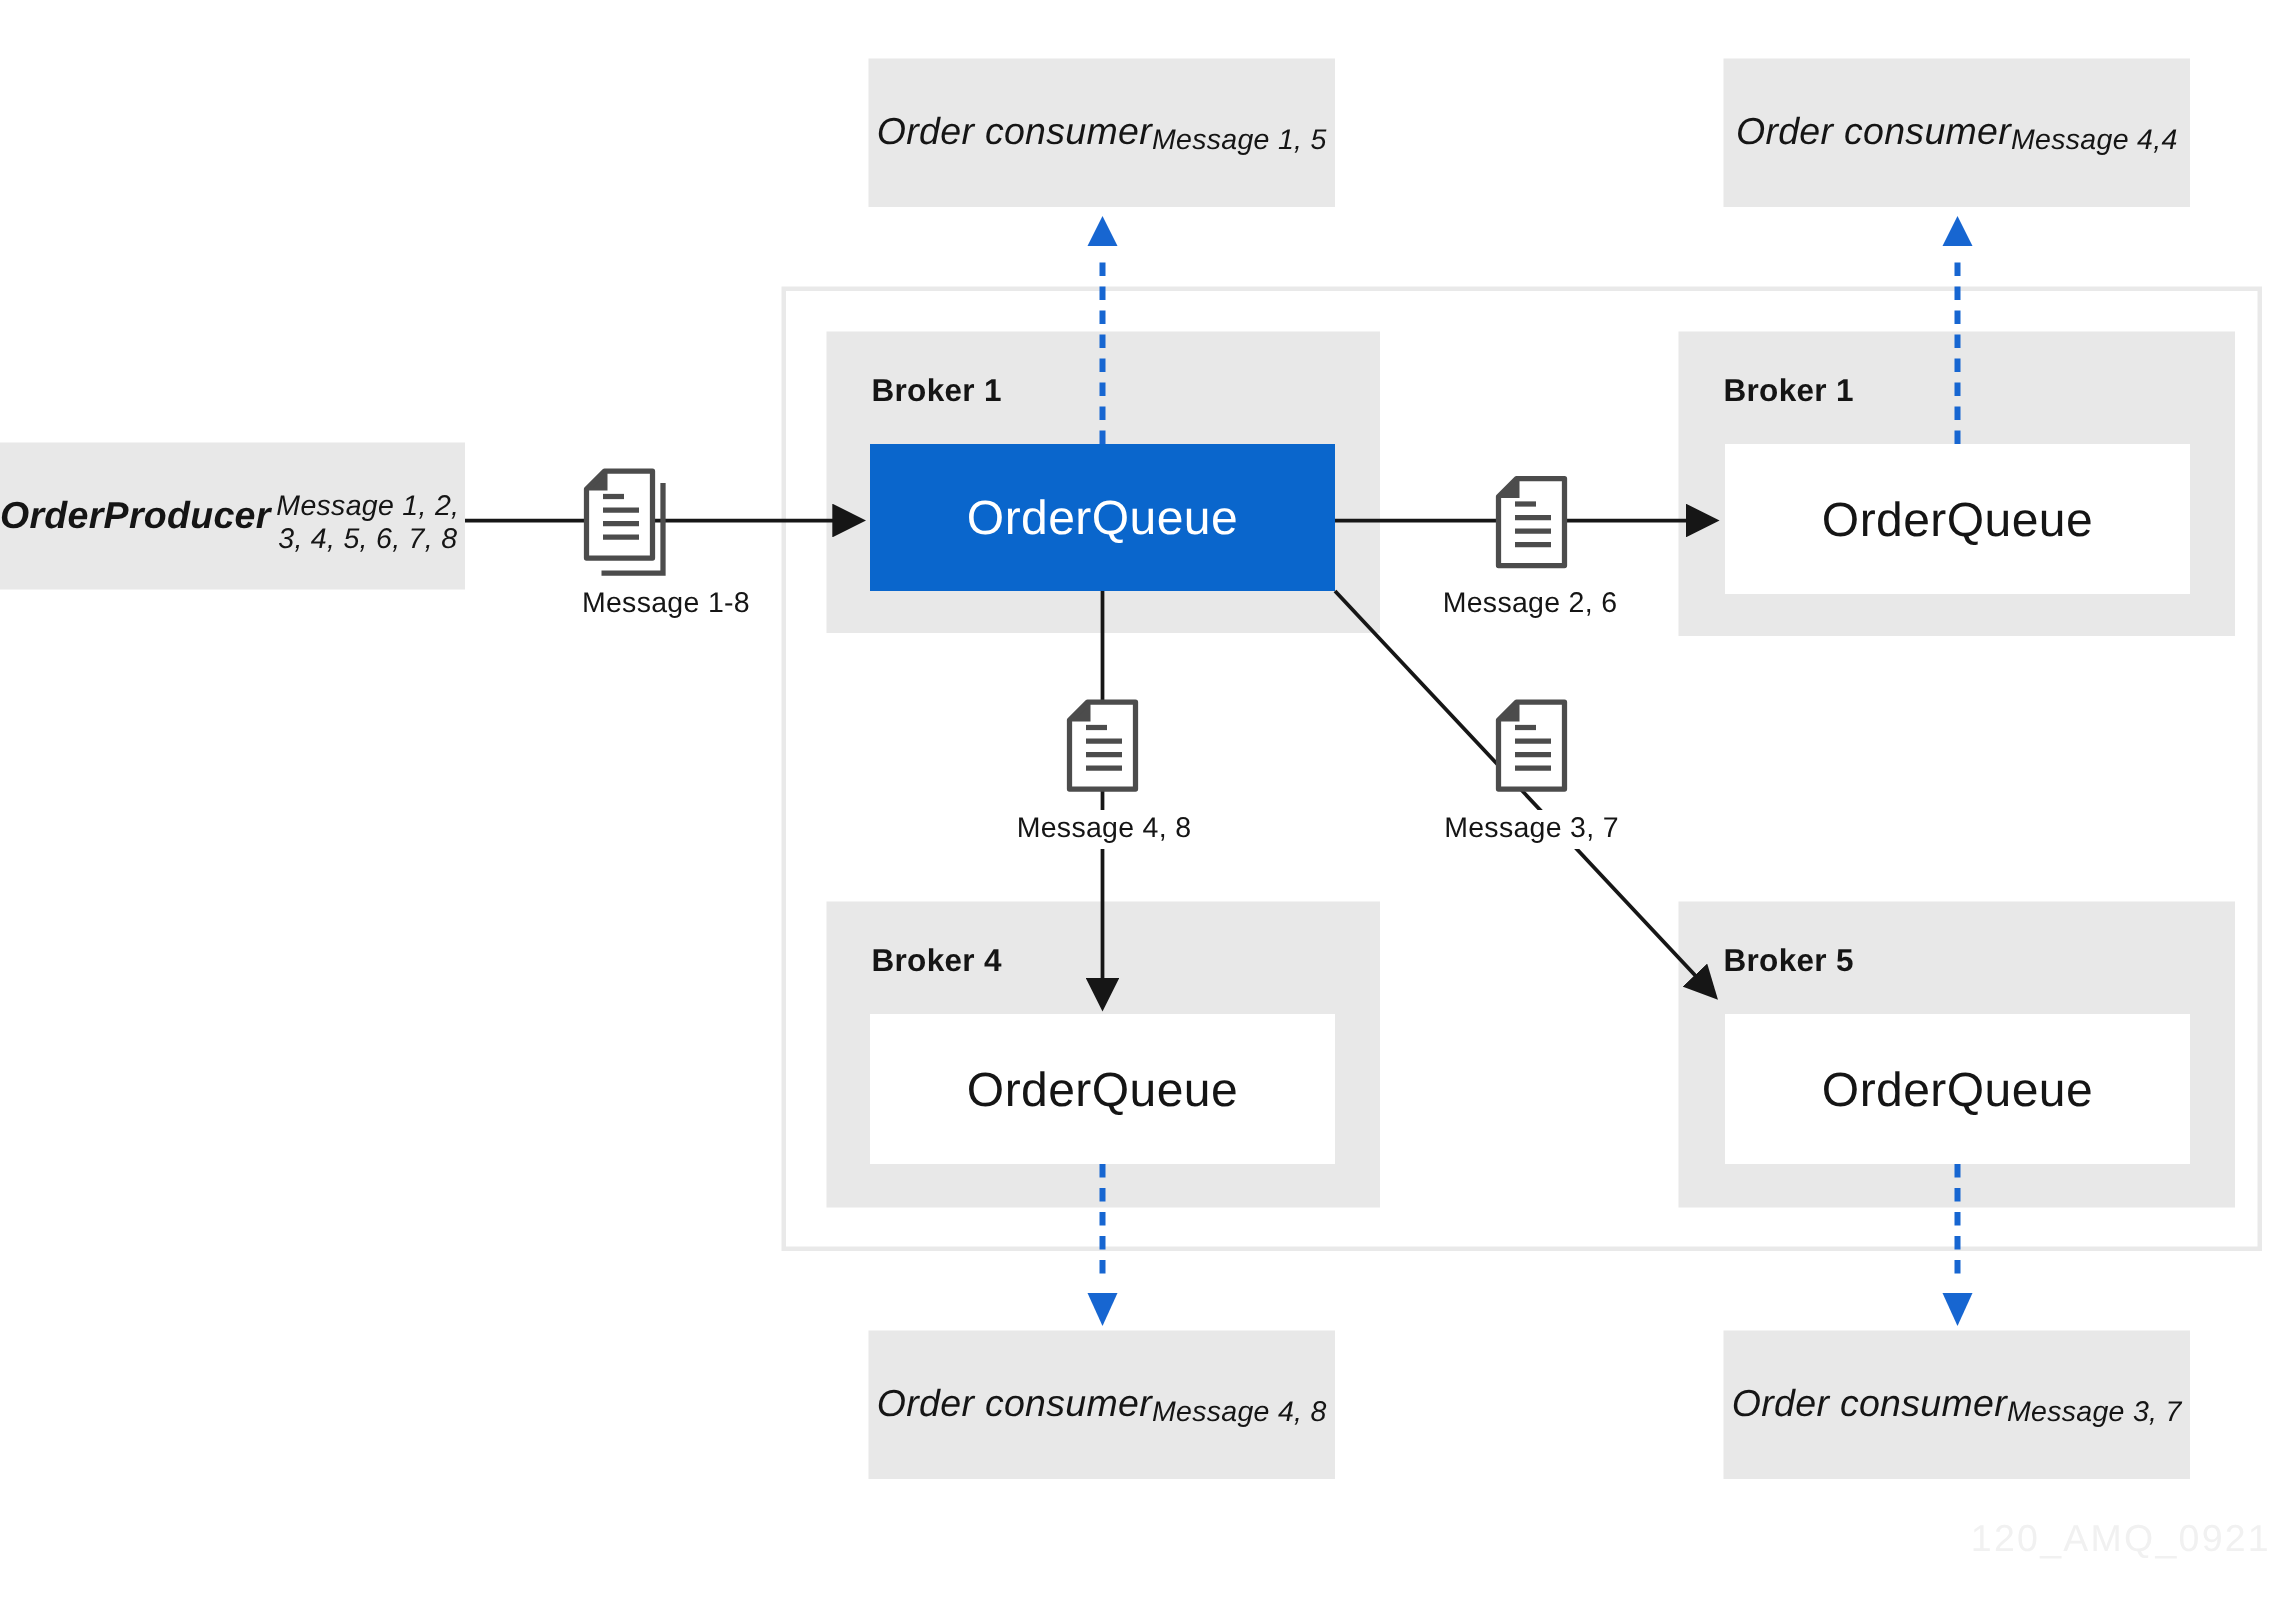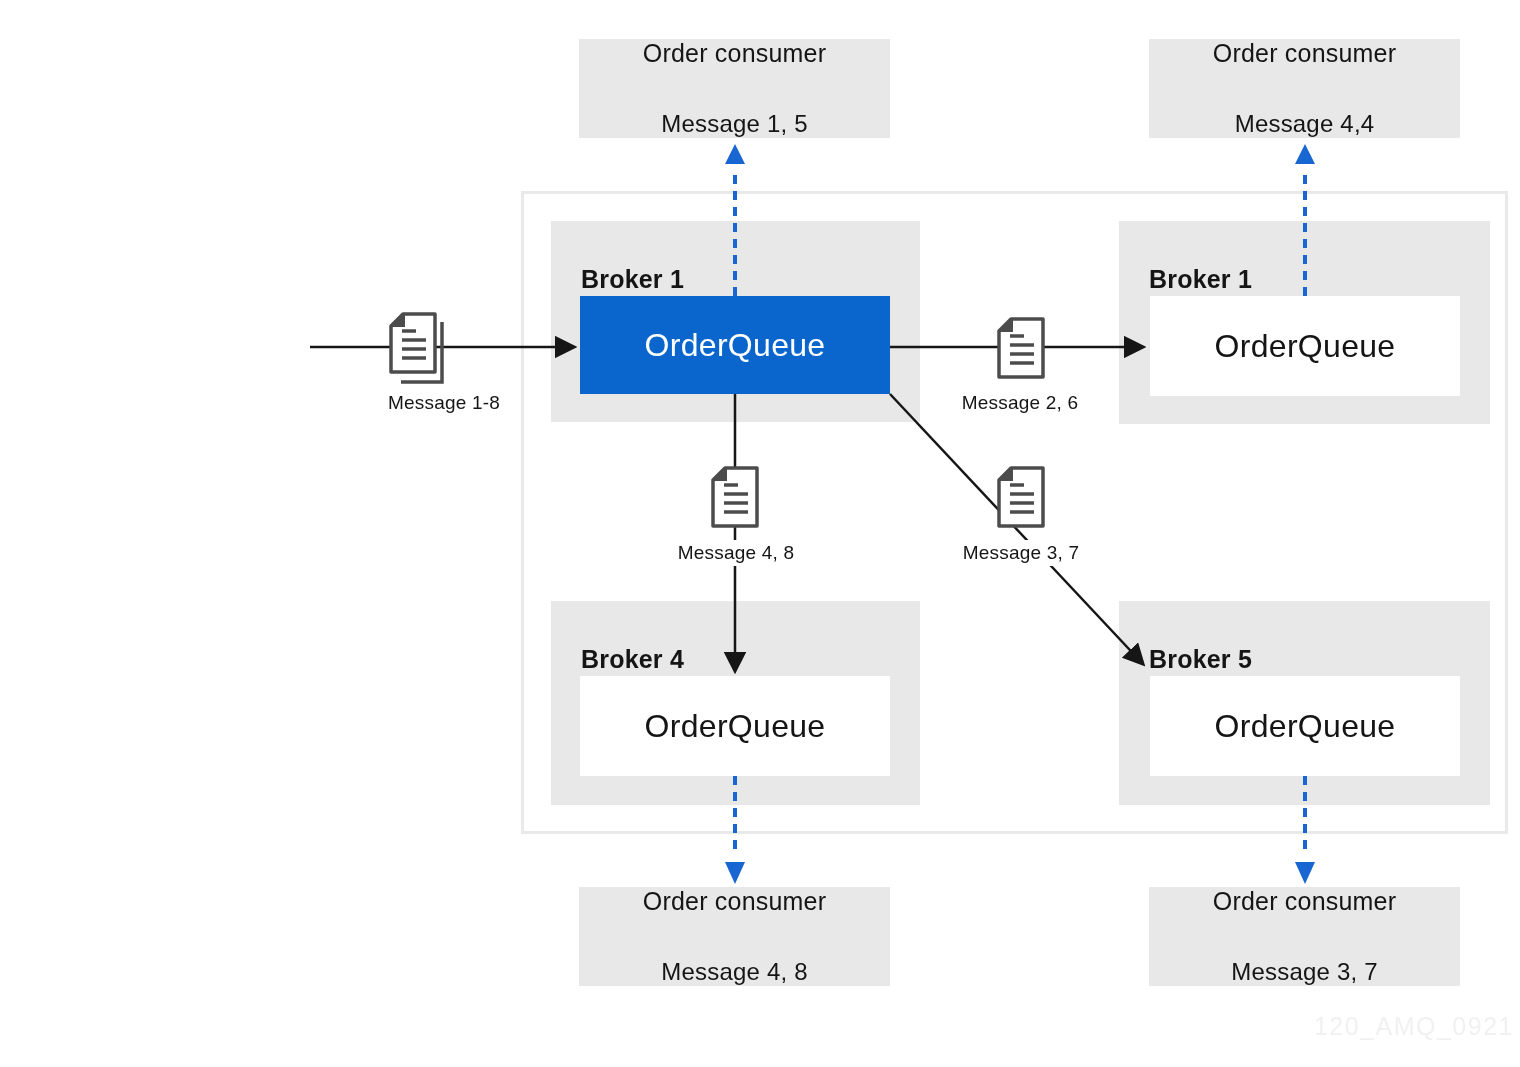--- a/index.html
+++ b/index.html
@@ -7,52 +7,57 @@
     position:relative;width:1520px;height:1067px;background:#ffffff;overflow:hidden;
     font-family:"Liberation Sans","DejaVu Sans",sans-serif;color:#151515;
   }
   .abs{position:absolute;}
   
   .panel{background:#e8e8e8;}
   
   .cluster{border:3px solid #e9e9e9;background:#ffffff;}
   
   .broker-title{
-    position:absolute;left:30px;top:28px;font-size:25px;font-weight:700;letter-spacing:.2px;margin-top:16px;
+    position:absolute;left:30px;top:28px;font-size:21px;font-weight:700;letter-spacing:.2px;
   }
   
   .queue{
     display:flex;align-items:center;justify-content:center;
     font-size:32px;letter-spacing:.3px;
   }
   .queue.blue{background:#0a66cc;color:#ffffff;}
   .queue.white{background:#ffffff;color:#151515;}
   
   .node{
-    background:#e8e8e8;display:flex;flex-direction:column;align-items:center;justify-content:space-between;
+    background:#e8e8e8;display:flex;flex-direction:row;align-items:center;justify-content:center;
     text-align:center;
+    font-style:italic;
   }
   .node .title{font-size:25px;font-weight:500;letter-spacing:.2px;}
   .node .title.bold{font-weight:700;}
-  .node .sub{font-size:24px;margin-top:10px;letter-spacing:.2px;}
+  .node .sub{font-size:19px;margin-top:10px;letter-spacing:.2px;}
   
   .flow-label{
     position:absolute;width:170px;text-align:center;font-size:19px;letter-spacing:.2px;
     background:#ffffff;padding:2px 0;z-index:6;
   }
   .watermark{
     position:absolute;right:6px;top:1012px;font-size:25px;color:#f1f1f1;letter-spacing:1.5px;z-index:2;
   }
   .overlay{position:absolute;left:0;top:0;z-index:5;pointer-events:none;}
 </style>
 </head>
 <body>
 
 <div class="canvas">
 
+  <div class="abs node" style="left:0;top:295px;width:310px;height:98px;">
+    <div class="title bold">OrderProducer</div>
+    <div class="sub">Message 1, 2, 3, 4, 5, 6, 7, 8</div>
+  </div>
 
   <div class="abs node" style="left:579px;top:39px;width:311px;height:99px;">
     <div class="title">Order consumer</div>
     <div class="sub">Message 1, 5</div>
   </div>
   <div class="abs node" style="left:1149px;top:39px;width:311px;height:99px;">
     <div class="title">Order consumer</div>
     <div class="sub">Message 4,4</div>
   </div>
 

